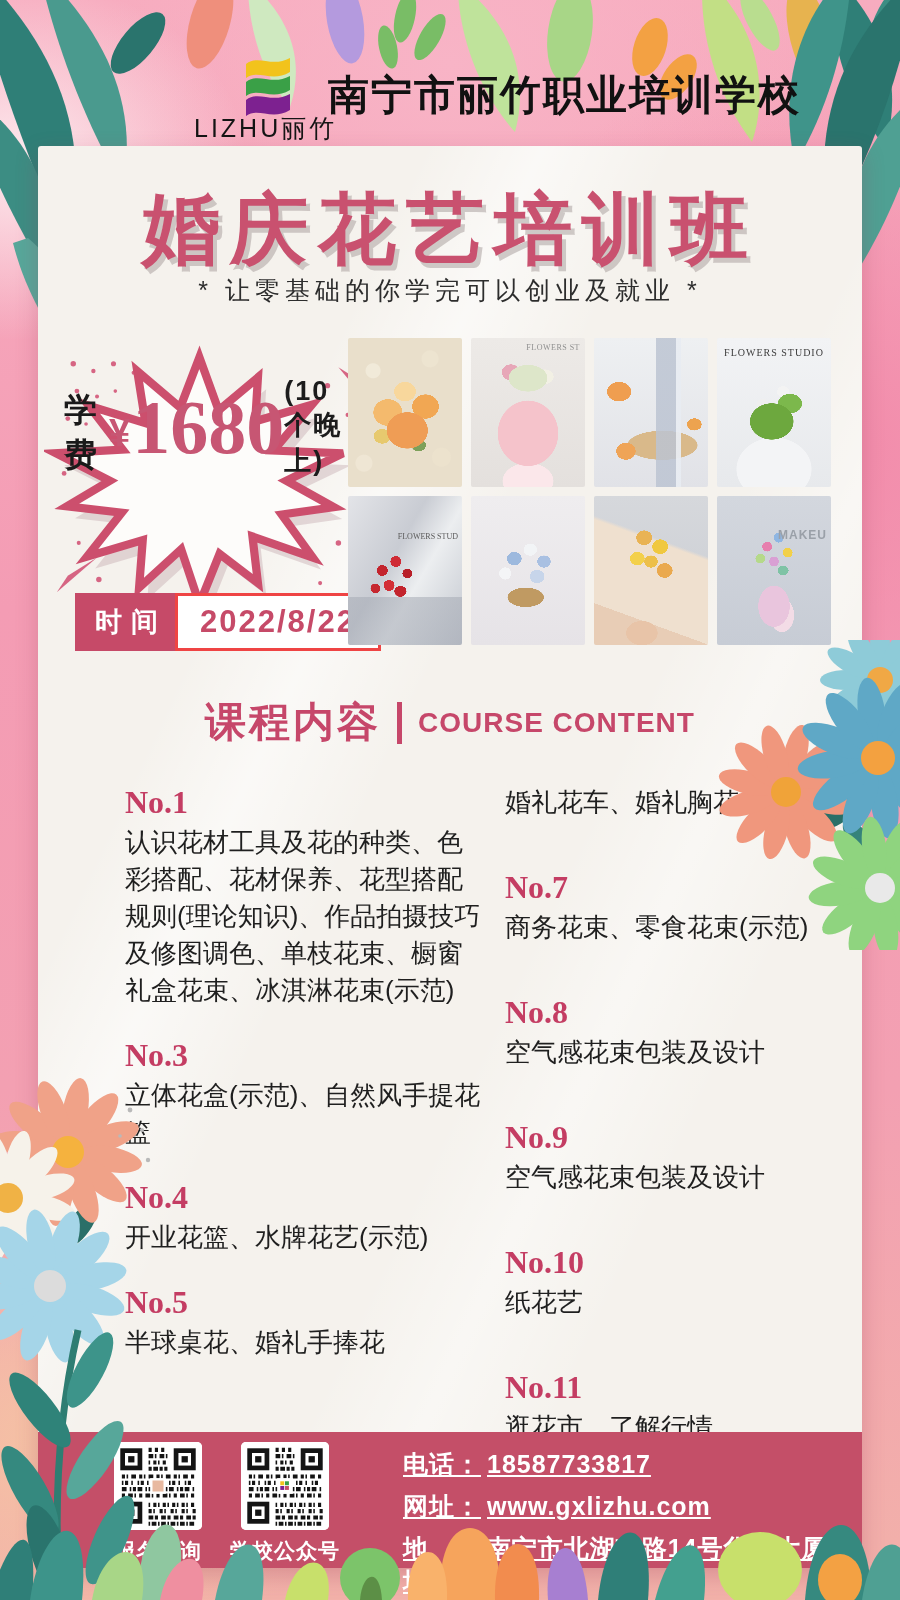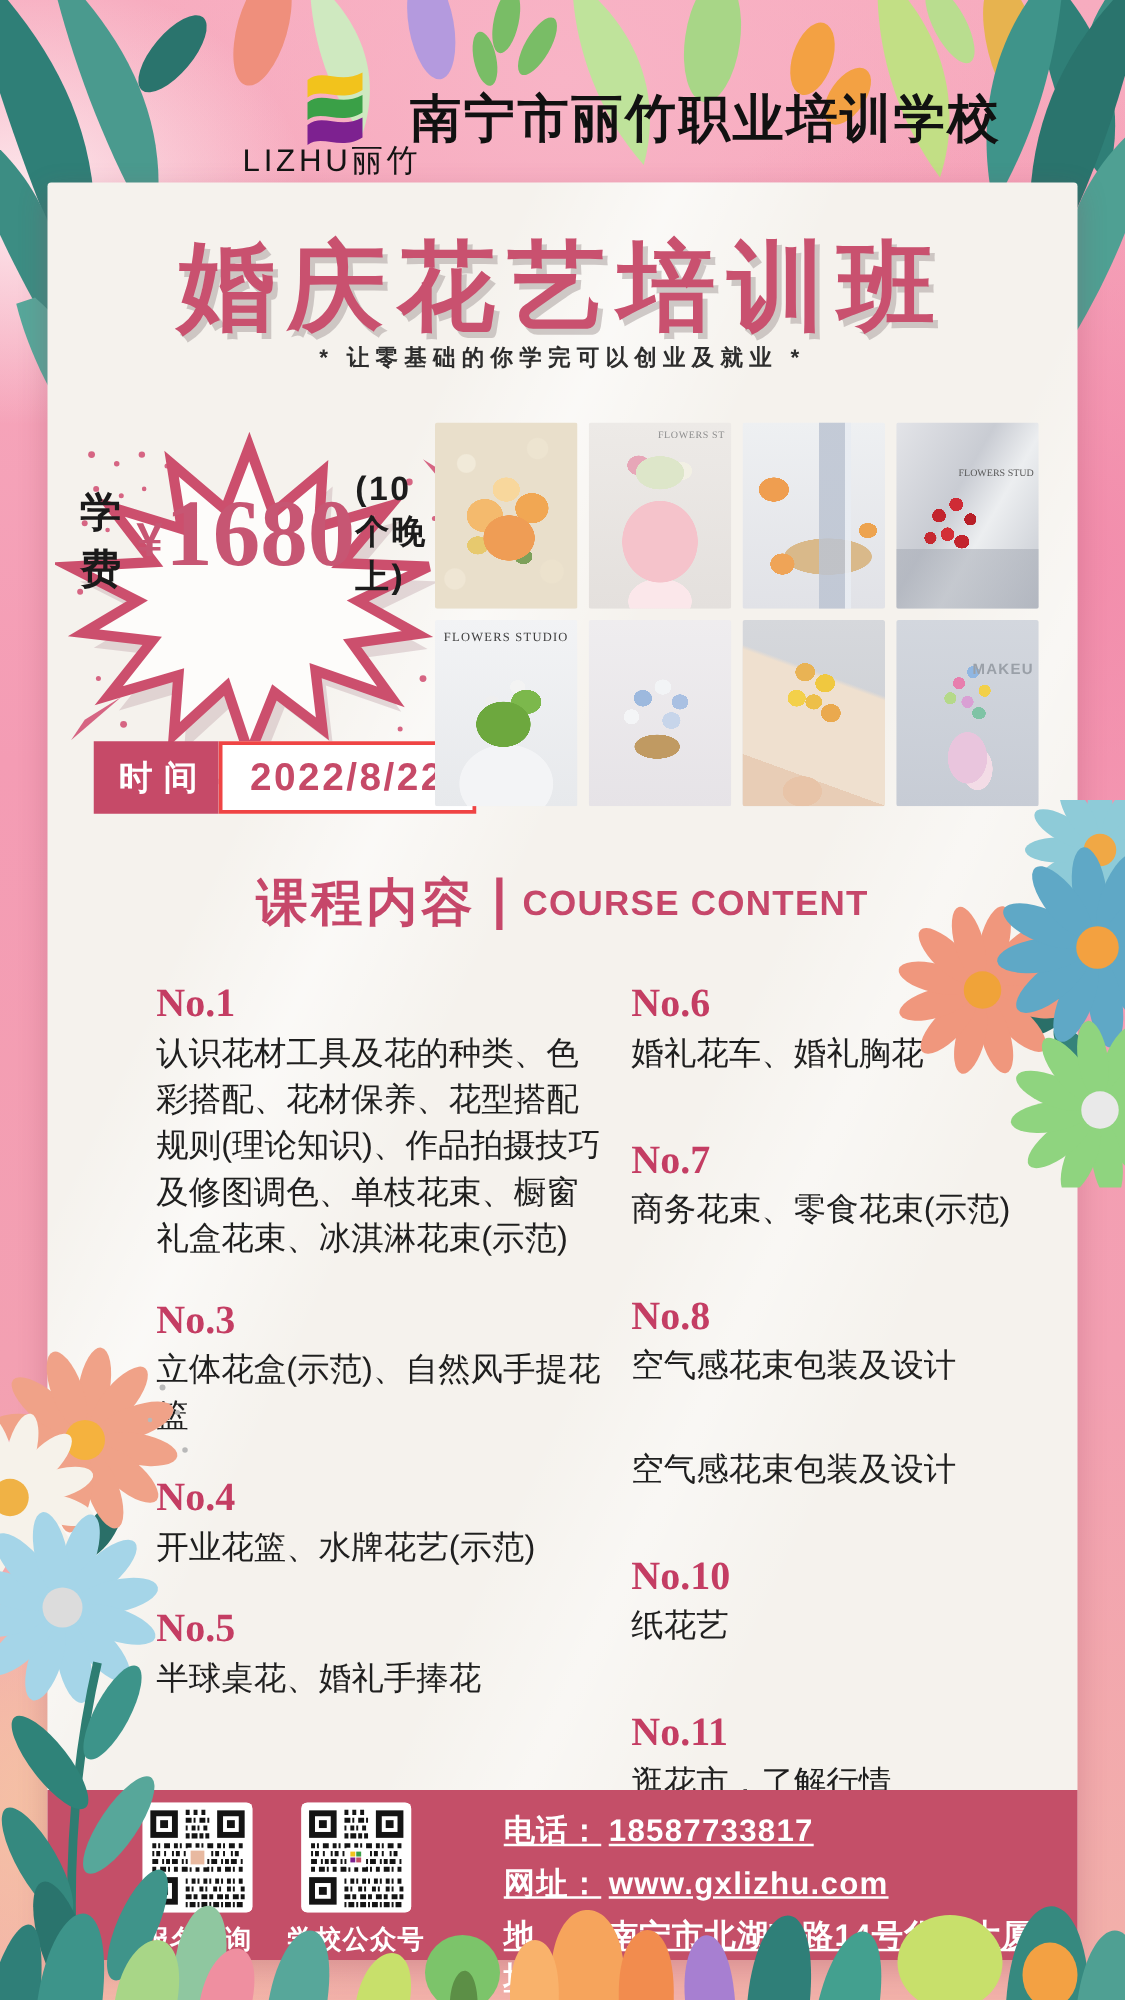--- a/index.html
+++ b/index.html
@@ -31,21 +31,21 @@
   }
   
   .logo{position:absolute;left:242px;top:52px;z-index:3;}
   .logo-text{position:absolute;left:194px;top:112px;z-index:3;font-size:25px;letter-spacing:3px;color:#141414;font-weight:500;}
   .school-name{position:absolute;left:328px;top:68px;z-index:3;font-size:41px;font-weight:900;color:#111;letter-spacing:2px;}
   
   .title{position:absolute;left:0;top:32px;width:100%;text-align:center;
     font-size:78px;font-weight:900;color:#c9516f;letter-spacing:10px;
     text-shadow:4px 5px 0 rgba(172,162,160,.55);}
   .subtitle{position:absolute;left:0;top:128px;width:100%;text-align:center;
-    font-size:18px;font-weight:700;color:#2d2d2d;letter-spacing:5px;}
+    font-size:25px;font-weight:400;color:#2d2d2d;letter-spacing:5px;}
   
   .burst{position:absolute;left:6px;top:188px;width:320px;height:330px;}
   .burst svg{position:absolute;left:0;top:0;}
   .burst-text{position:absolute;left:20px;top:38px;width:280px;display:flex;align-items:center;}
   .fee-label{font-size:33px;font-weight:900;color:#1a1a1a;letter-spacing:12px;margin-top:14px;}
   .fee-amount{display:flex;align-items:flex-end;margin-top:2px;color:#c75673;}
   .fee-currency{font-size:38px;font-weight:800;margin-bottom:10px;margin-right:2px;}
   .fee-number{font-family:"Liberation Serif","DejaVu Serif",serif;font-size:76px;font-weight:700;line-height:1;}
   .fee-note{font-size:27px;font-weight:700;color:#1c1c1c;margin-top:4px;letter-spacing:2px;}
   
@@ -316,25 +316,25 @@
     <div class="t-label">时间</div>
     <div class="t-date">2022/8/22</div>
   </div>
 
   <div class="gallery">
     <div class="ph p1"></div>
     <div class="ph p2">
         <span class="cap">FLOWERS ST</span>
       </div>
     <div class="ph p3"></div>
+    <div class="ph p4">
+        <span class="cap">FLOWERS STUDIO</span>
+      </div>
     <div class="ph p5">
         <span class="cap">FLOWERS STUD</span>
-      </div>
-    <div class="ph p4">
-        <span class="cap">FLOWERS STUDIO</span>
       </div>
     <div class="ph p6"></div>
     <div class="ph p7"></div>
     <div class="ph p8">
         <span class="cap">MAKEU</span>
       </div>
   </div>
 
   <div class="course-header">
     <span class="course-cn">课程内容</span>
@@ -355,32 +355,32 @@
         <div class="item-no">No.4</div>
         <div class="item-text">开业花篮、水牌花艺(示范)</div>
       </div>
     <div class="item">
         <div class="item-no">No.5</div>
         <div class="item-text">半球桌花、婚礼手捧花</div>
       </div>
   </div>
   <div class="col col-right">
     <div class="item">
-        <div class="item-no">No.6</div>
         <div class="item-text">婚礼花车、婚礼胸花</div>
       </div>
     <div class="item">
         <div class="item-no">No.7</div>
         <div class="item-text">商务花束、零食花束(示范)</div>
       </div>
     <div class="item">
         <div class="item-no">No.8</div>
         <div class="item-text">空气感花束包装及设计</div>
       </div>
     <div class="item">
+        <div class="item-no">No.9</div>
         <div class="item-text">空气感花束包装及设计</div>
       </div>
     <div class="item">
         <div class="item-no">No.10</div>
         <div class="item-text">纸花艺</div>
       </div>
     <div class="item">
         <div class="item-no">No.11</div>
         <div class="item-text">逛花市，了解行情</div>
       </div>

